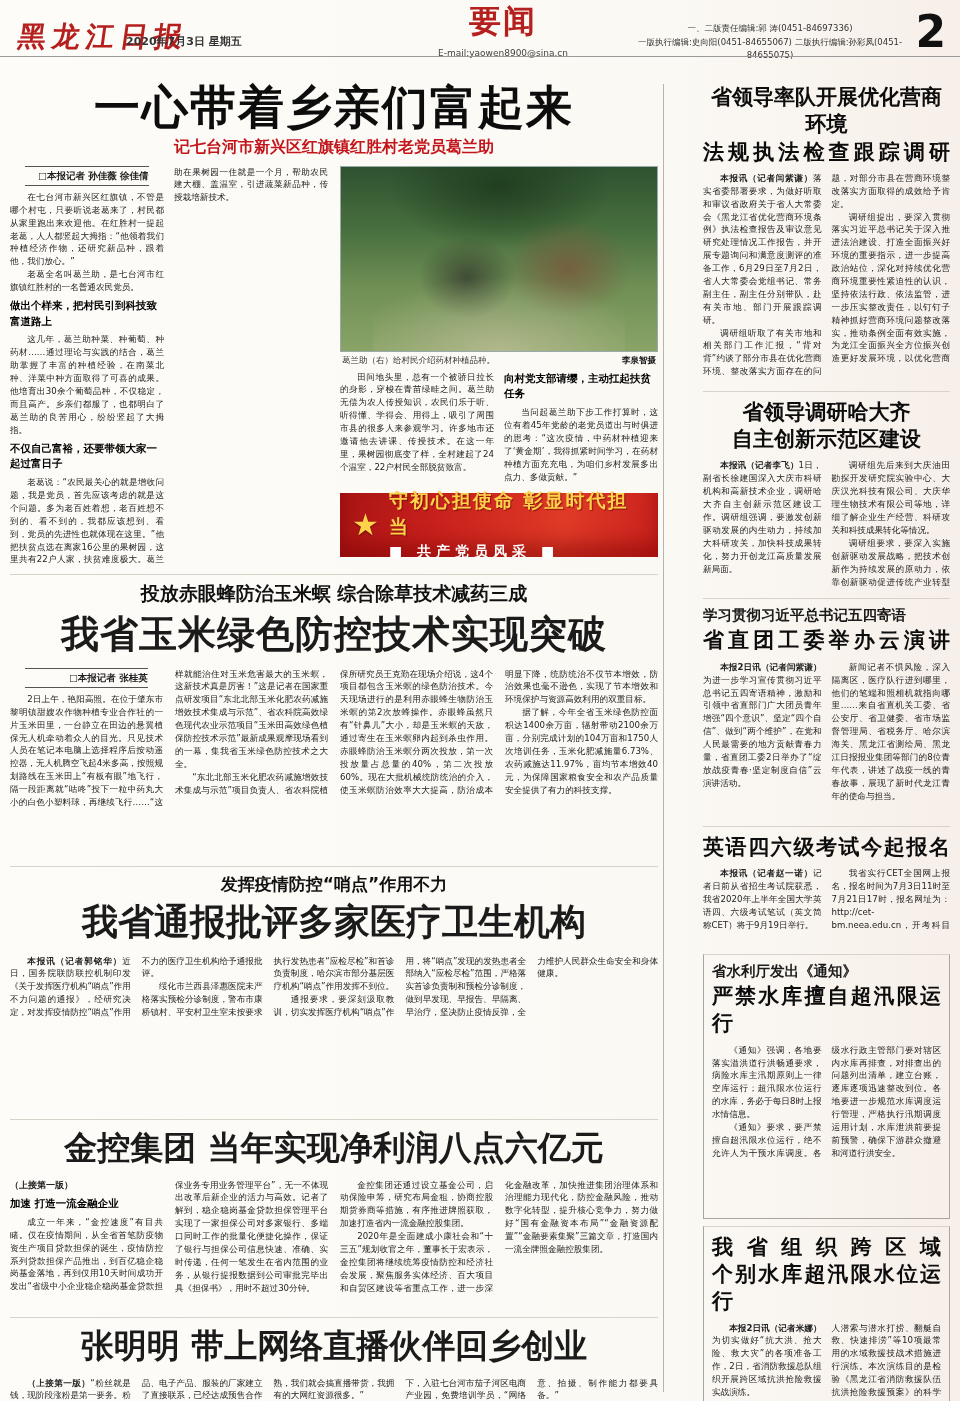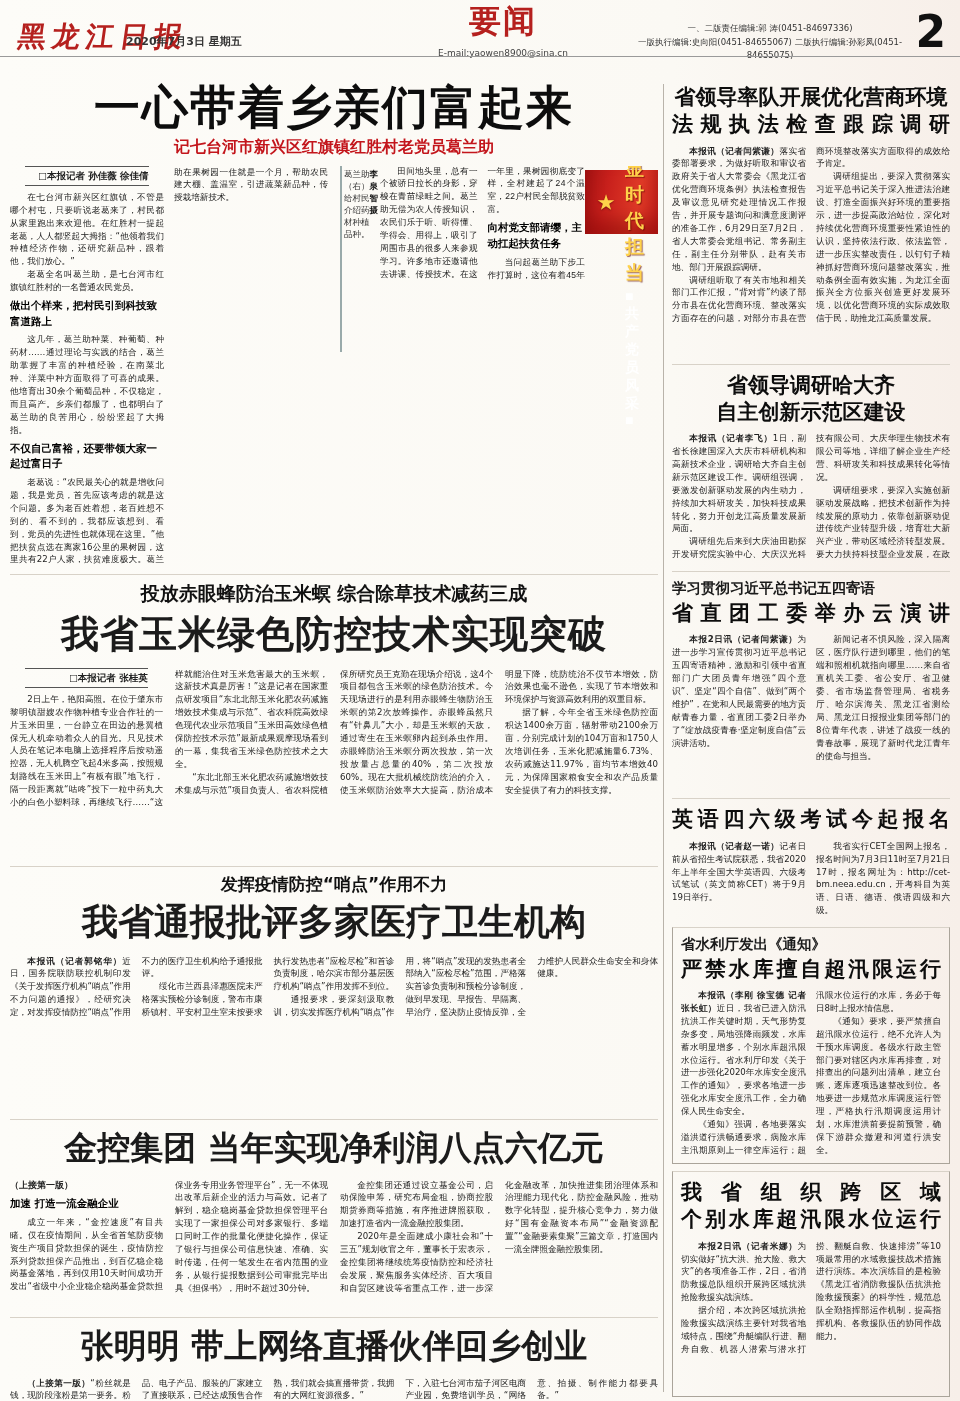--- a/index.html
+++ b/index.html
@@ -34,21 +34,21 @@
   .byline-box { width:80%; margin:0 auto 5px auto; text-align:right; font-size:9.5px; font-weight:bold;
                 border-top:1px solid #555; border-bottom:1px solid #555; padding:2px 0; }
   .contnote { font-size:9px; font-weight:bold; text-indent:0 !important; margin-bottom:3px; }
   .sep { border:none; border-top:1px solid #d8d2c8; margin:6px 0; }
   
   .art-main h1 { text-align:center; font-size:46px; font-weight:900; letter-spacing:2px; line-height:1.1; color:#0d0d0d; }
   .art-main .subhead { text-align:center; font-size:16px; font-weight:bold; color:#c3161c; margin:4px 0 8px 0; }
   .main-grid { display:flex; gap:12px; height:402px; overflow:hidden; }
   .main-left { width:318px; height:100%; }
   .main-left .cols-2 { height:100%; column-fill:auto; }
-  .main-right { width:318px; display:flex; flex-direction:row;font-family:Liberation Mono, monospace; }
+  .main-right { width:318px; display:flex; flex-direction:column; }
   .photo { height:186px; border:1px solid #9aa; position:relative; overflow:hidden;
     background:
       radial-gradient(90px 70px at 72% 55%, rgba(120,90,60,.85), rgba(120,90,60,0) 70%),
       radial-gradient(70px 60px at 40% 60%, rgba(60,70,50,.9), rgba(60,70,50,0) 70%),
       radial-gradient(140px 80px at 50% 10%, rgba(30,60,30,.9), rgba(30,60,30,0) 80%),
       linear-gradient(180deg,#2f5230 0%,#49703f 35%,#6f8f55 65%,#8aa468 100%);
   }
   .photo::after { content:""; position:absolute; left:10%; bottom:0; width:80%; height:40%;
       background:radial-gradient(60% 100% at 50% 100%, rgba(210,200,170,.55), rgba(210,200,170,0)); }
   .caption-row { display:flex; justify-content:space-between; font-size:8.5px; color:#333; padding:3px 2px 4px 2px; }
@@ -66,21 +66,21 @@
   .art-corn h1 { text-align:center; font-size:38px; font-weight:900; letter-spacing:1px; margin:2px 0 8px 0; }
   .art-corn .bodytext { height:192px; overflow:hidden; }
   .art-med .kicker { font-size:17px; }
   .art-med h1 { text-align:center; font-size:36px; font-weight:900; margin:2px 0 8px 0; }
   .art-med .bodytext { height:158px; overflow:hidden; }
   .art-jin h1 { text-align:center; font-size:33px; font-weight:900; margin:2px 0 8px 0; }
   .art-jin .bodytext { height:132px; overflow:hidden; }
   .art-zhang h1 { text-align:center; font-size:33px; font-weight:900; margin:2px 0 8px 0; }
   .art-zhang .bodytext { height:86px; overflow:hidden; }
   
-  .rail-item { margin-bottom:7px; }
+  .rail-item { margin-bottom:7px;margin-left:31px; }
   .rail-item + .rail-item { border-top:1px solid #d8d2c8; padding-top:7px; }
   .rail-h { font-size:21px; font-weight:900; line-height:1.3; color:#0d0d0d; }
   .spread { text-align:justify; text-align-last:justify; }
   .center { text-align:center; }
   .rail-kicker { font-size:14.5px; font-weight:bold; margin-bottom:2px; }
   .rail-body { margin-top:6px; }
   .rail-lead { font-weight:bold; }
   .boxed { border:1px solid #aaa49a; padding:8px 8px 6px 8px; }
   .r1-body { height:212px; overflow:hidden; } .r2-body { height:132px; overflow:hidden; }
   .r3-body { height:158px; overflow:hidden; } .r4-body { height:80px;  overflow:hidden; }
@@ -232,21 +232,20 @@
         <p><b class="rail-lead">本报讯（记者赵一诺）</b><span>记者日前从省招生考试院获悉，我省2020年上半年全国大学英语四、六级考试笔试（英文简称CET）将于9月19日举行。</span></p>
         <p>我省实行CET全国网上报名，报名时间为7月3日11时至7月21日17时，报名网址为：http://cet-bm.neea.edu.cn，开考科目为英语、日语、德语、俄语四级和六级。</p>
 
       </div>
     </article>
 
     <article class="rail-item boxed">
       <div class="rail-kicker">省水利厅发出《通知》</div>
       <div class="rail-h spread">严禁水库擅自超汛限运行</div>
       <div class="rail-body bodytext cols-2 r5-body">
-        <p><b class="rail-lead">本报讯（李刚 徐宝德 记者张长虹）</b><span>近日，我省已进入防汛抗洪工作关键时期，天气形势复杂多变，局地强降雨频发，水库蓄水明显增多，个别水库超汛限水位运行。省水利厅印发《关于进一步强化2020年水库安全度汛工作的通知》，要求各地进一步强化水库安全度汛工作，全力确保人民生命安全。</span></p>
         <p>《通知》强调，各地要落实溢洪道行洪畅通要求，病险水库主汛期原则上一律空库运行；超汛限水位运行的水库，务必于每日8时上报水情信息。</p>
         <p>《通知》要求，要严禁擅自超汛限水位运行，绝不允许人为干预水库调度。各级水行政主管部门要对辖区内水库再排查，对排查出的问题列出清单，建立台账，逐库逐项迅速整改到位。各地要进一步规范水库调度运行管理，严格执行汛期调度运用计划，水库泄洪前要提前预警，确保下游群众撤避和河道行洪安全。</p>
       </div>
     </article>
 
     <article class="rail-item boxed">
       <div class="rail-h spread">我省组织跨区域</div>
       <div class="rail-h spread">个别水库超汛限水位运行</div>
       <div class="rail-body bodytext cols-2 r6-body">
         <p><b class="rail-lead">本报2日讯（记者米娜）</b><span>为切实做好“抗大洪、抢大险、救大灾”的各项准备工作，2日，省消防救援总队组织开展跨区域抗洪抢险救援实战演练。</span></p>

